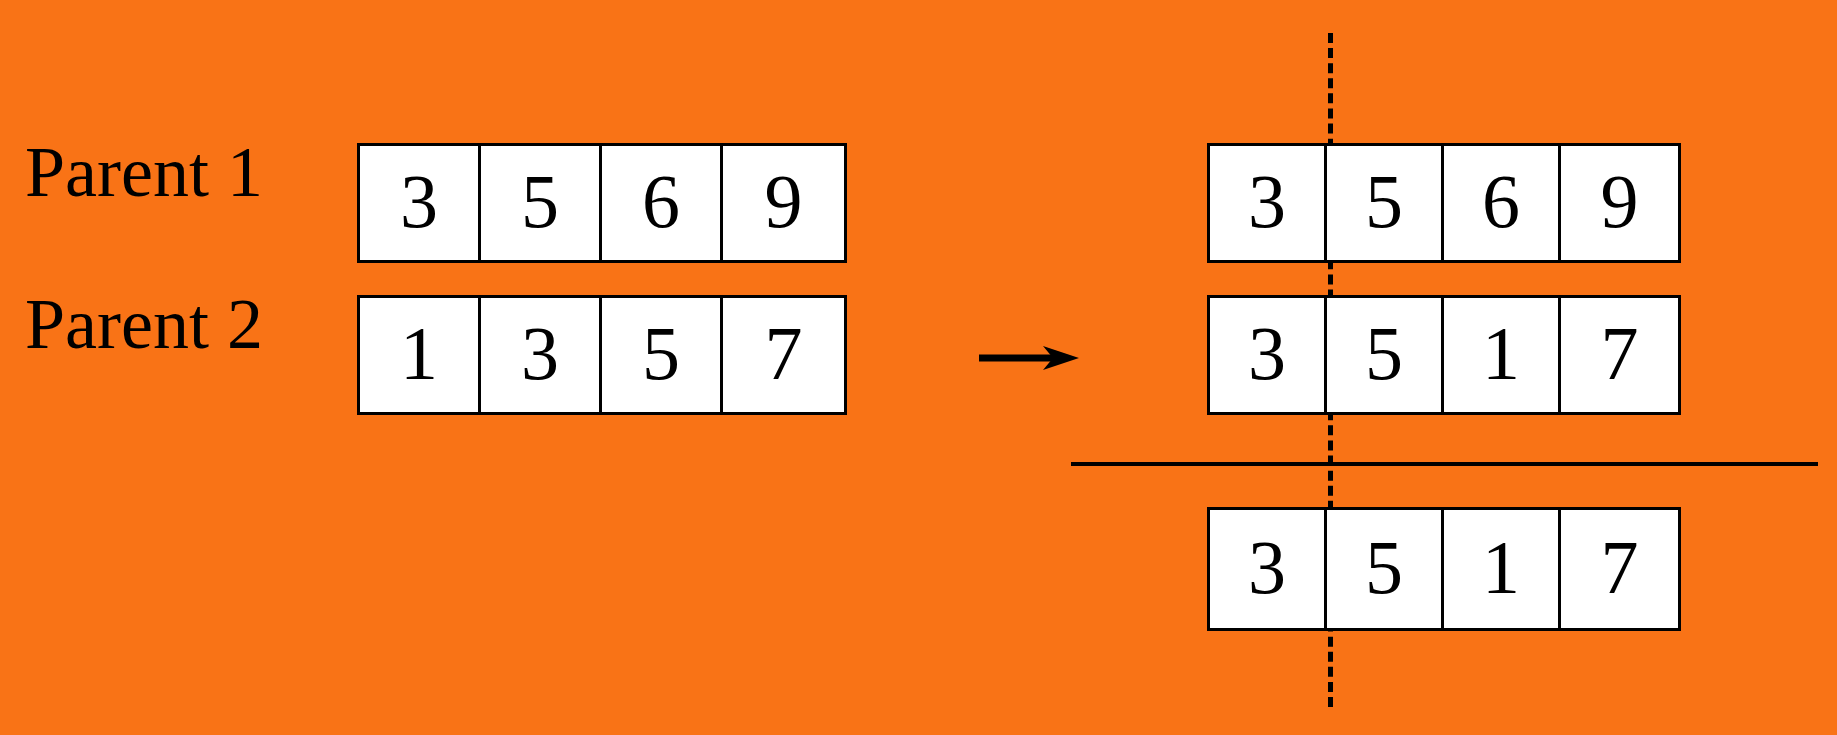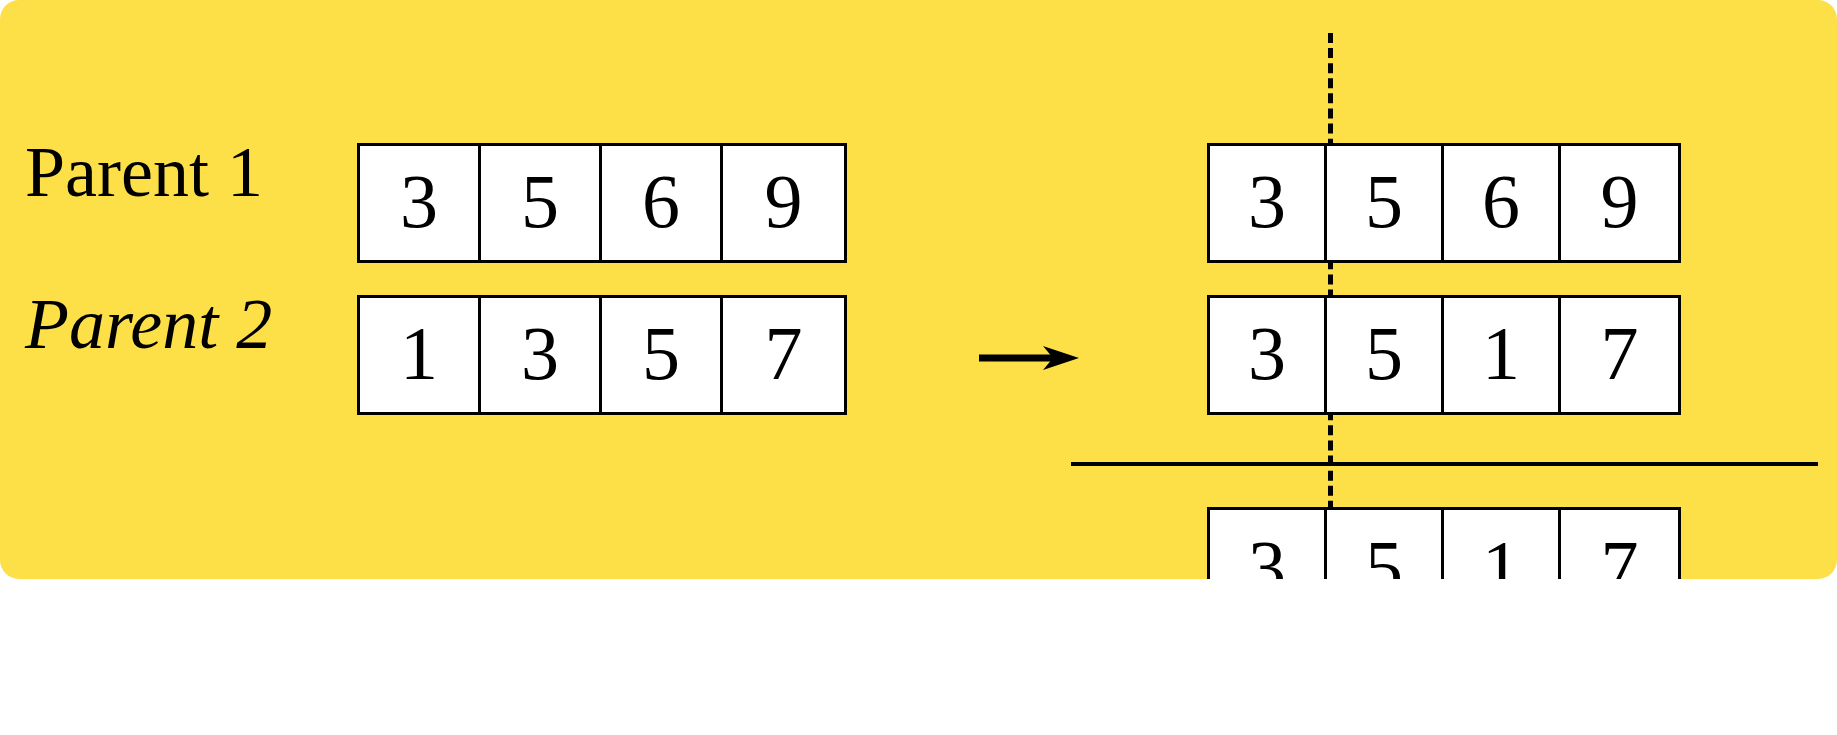--- a/index.html
+++ b/index.html
@@ -4,26 +4,25 @@
 <title>Crossover Diagram</title>
 <style>
   html, body {
     margin: 0;
     padding: 0;
     background: #ffffff;
   }
   #canvas {
     position: relative;
     width: 1837px;
-    height: 579px;
-    background: #fde047;
+    height: 735px;
+    background: #f97316;
     overflow: hidden;
     font-family: "Liberation Serif", "DejaVu Serif", serif;
     color: #000000;
-    border-radius: 19px;
   }
 
   
   .row-label {
     position: absolute;
     font-size: 72px;
     line-height: 1;
     white-space: nowrap;
     color: #000000;
   }
@@ -69,21 +68,21 @@
     border-top: 4px solid #000000;
   }
 </style>
 </head>
 <body>
 
 <div id="canvas">
 
   <div class="row-label" style="left:25px; top:136px;">Parent 1</div>
 
-  <div class="row-label" style="left:25px; top:288px;font-style:italic;">Parent 2</div>
+  <div class="row-label" style="left:25px; top:288px;">Parent 2</div>
 
 
   <div class="strip" style="left:357px; top:143px; width:490px; height:120px;">
     <div class="cell" style="width:122.5px;">
         <span>3</span>
       </div>
     <div class="cell" style="width:122.5px;">
         <span>5</span>
       </div>
     <div class="cell" style="width:122.5px;">

